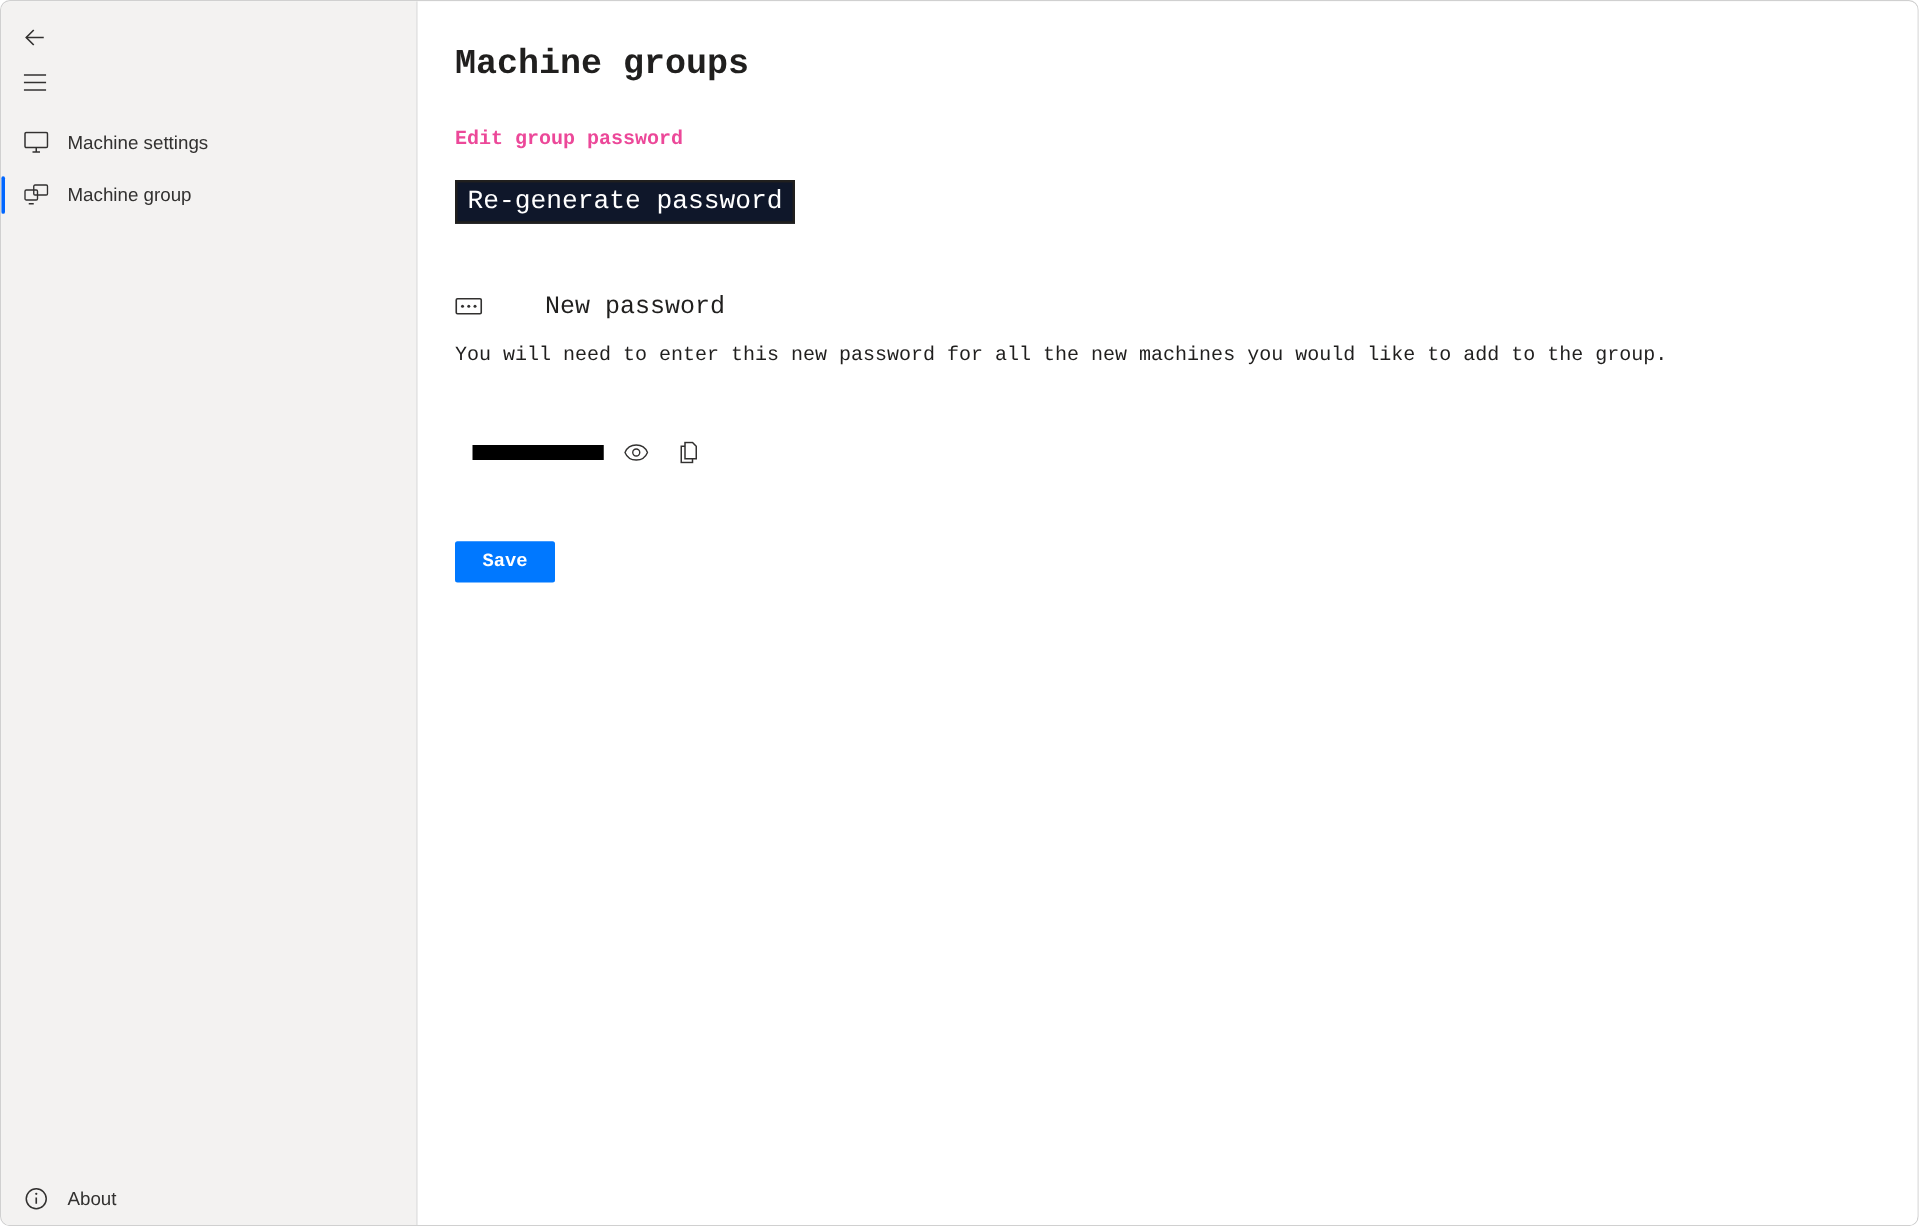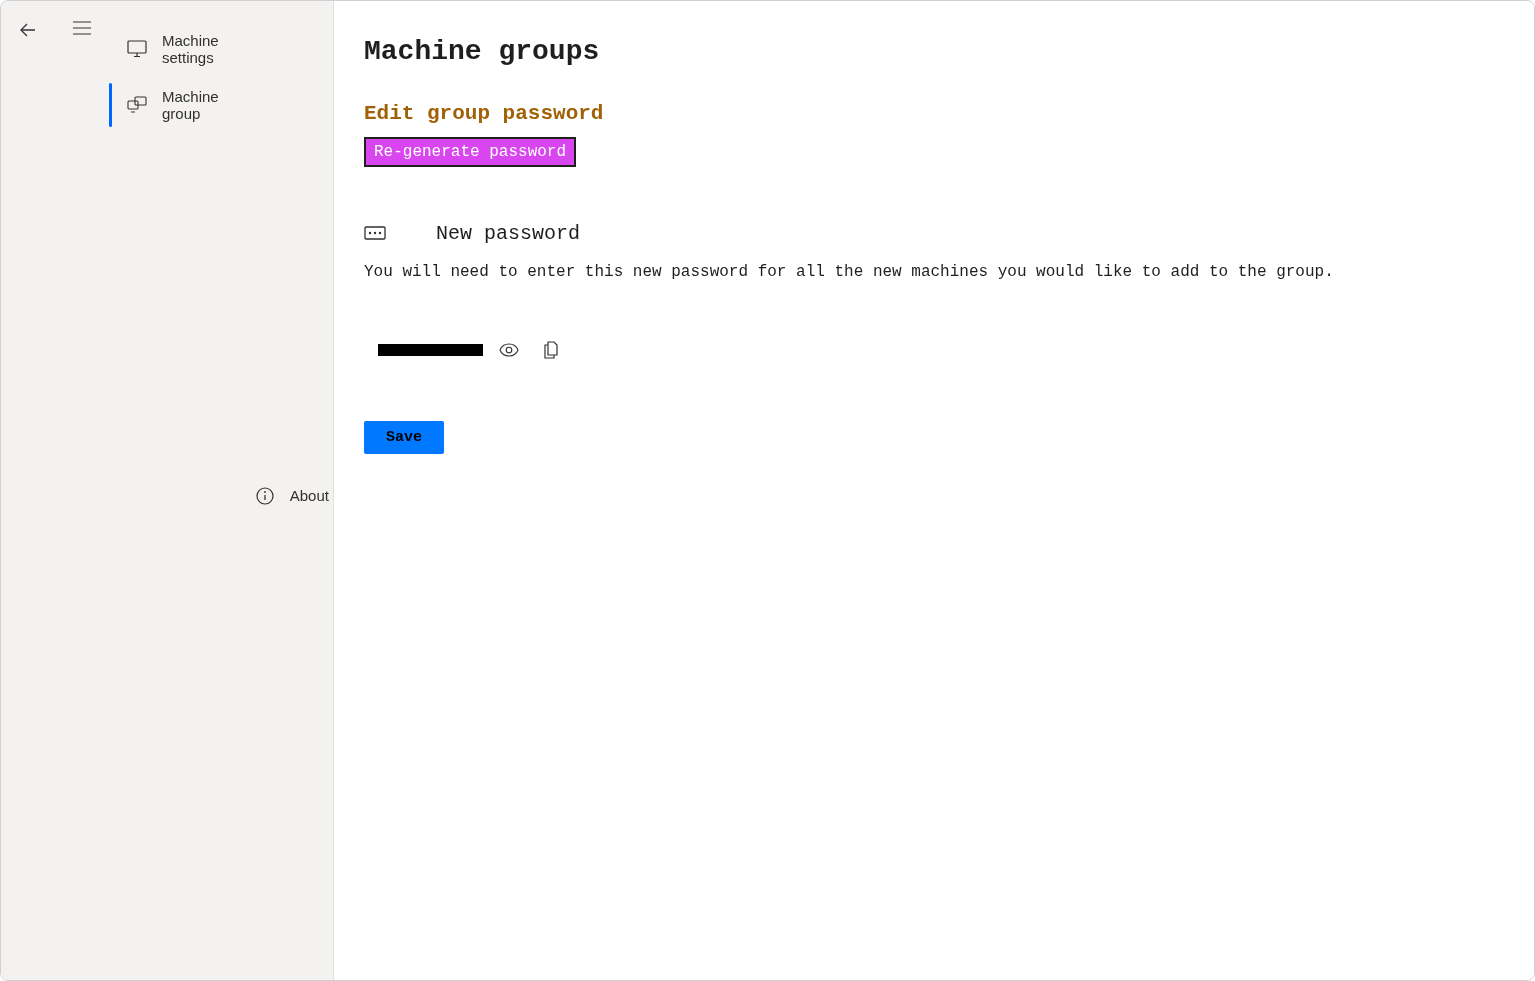--- a/index.html
+++ b/index.html
@@ -75,20 +75,21 @@
   .body {
     flex: 1;
     display: flex;
     min-height: 0;
   }
   .sidebar {
     width: 333px;
     background: #f3f2f1;
     border-right: 1px solid #e0e0e0;
     display: flex;
+    flex-direction: column;
     padding-top: 10px;
     position: relative;
   }
   .sidebar-top-btn {
     padding: 10px 18px;
     cursor: pointer;
   }
   .nav-items {
     margin-top: 10px;
     flex: 1;
@@ -144,38 +145,38 @@
     overflow: auto;
     font-family: Liberation Mono, monospace;
   }
   .page-title {
     font-size: 28px;
     font-weight: 600;
     color: #201f1e;
     margin-bottom: 35px;
   }
   .section-title {
-    font-size: 21px;
+    font-size: 16px;
     font-weight: 600;
-    color: #a16207;
-    margin-bottom: 12px;
+    color: #ec4899;
+    margin-bottom: 24px;
   }
   .desc {
     font-size: 16px;
     color: #201f1e;
     margin-bottom: 28px;
   }
   .desc strong { font-weight: 700; }
   .regen-btn {
     display: inline-block;
-    background: #d946ef;
+    background: #0f172a;
     color: #ffffff;
     border: 2px solid #201f1e;
     padding: 4px 8px;
-    font-size: 16px;
+    font-size: 21px;
     cursor: pointer;
     font-family: inherit;
     margin-bottom: 55px;
   }
   .newpw-row {
     display: flex;
     align-items: center;
     margin-bottom: 18px;
     gap: 38px;
   }
@@ -207,21 +208,21 @@
     height: 32px;
     display: flex;
     align-items: center;
     justify-content: center;
     cursor: pointer;
     margin-left: 10px;
   }
   .icon-btn:first-of-type { margin-left: 20px; }
   .save-btn {
     background: #0078ff;
-    color: #000000;
+    color: #ffffff;
     border: none;
     padding: 8px 22px;
     font-size: 15px;
     font-weight: 600;
     cursor: pointer;
     font-family: inherit;
     border-radius: 2px;
   }
   svg { display: block; }
 </style>

